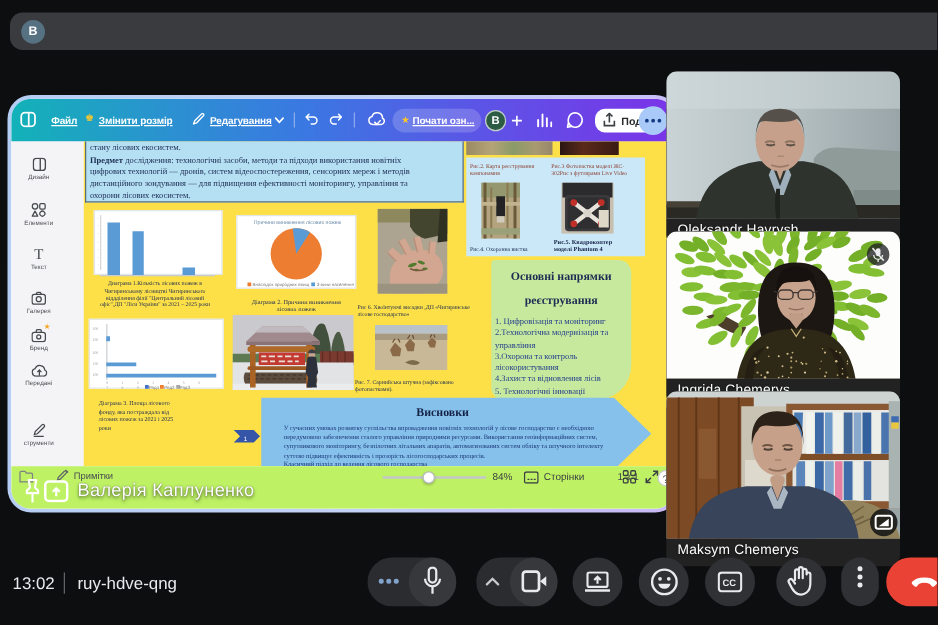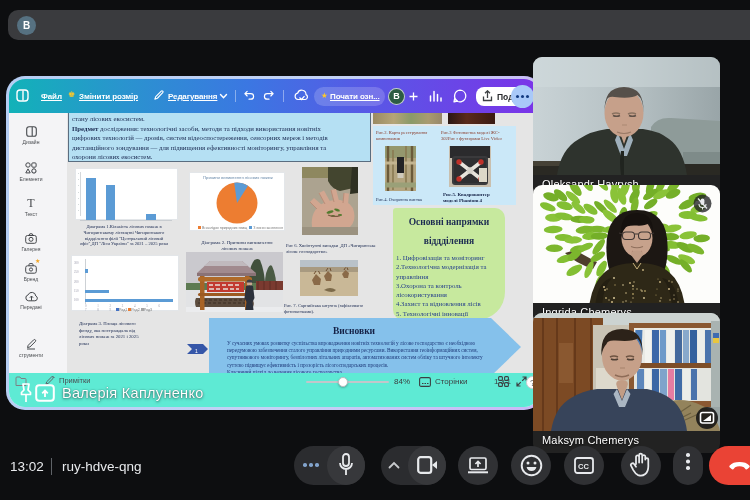--- a/index.html
+++ b/index.html
@@ -22,25 +22,25 @@
     background:linear-gradient(100deg,#b4cdf3 0%,#c2d2f5 55%,#c9b8f6 100%); }
   #winin { position:relative; width:100%; height:100%; border-radius:16px;
     overflow:hidden; background:#fff; }
   #tbar { position:absolute; left:0; top:0; width:100%; height:34px;
     background:linear-gradient(90deg,#12b2b8 0%,#2a93cf 22%,#3b77e2 45%,#5b55e6 70%,#7b33e8 100%); }
   .tw { color:#fff; font-size:8px; font-weight:bold; position:absolute; top:13px; letter-spacing:-0.1px;text-decoration:underline; }
   #rail { position:absolute; left:0; top:34px; width:58px; bottom:31px; background:#f4f4f6; }
   .ritem { position:absolute; left:0; width:44px; text-align:center; color:#43464b; }
   .ritem .lb { font-size:5px; display:block; margin-top:2px; color:#494c50;}
   .ritem svg { display:block; margin:0 auto; }
-  #bbar { position:absolute; left:0; bottom:0; width:100%; height:34px; background:#5eead4; }
+  #bbar { position:absolute; left:0; bottom:0; width:100%; height:34px; background:#bef264; }
 
   
   #canvas { position:absolute; left:58px; top:34px; right:0; bottom:34px;
-    background:#e5e5e5; overflow:hidden; font-family:"Liberation Serif", serif; }
+    background:#fde047; overflow:hidden; font-family:"Liberation Serif", serif; }
   .nvy { color:#1c2b52; }
 
   
   .tile { position:absolute; left:533px; width:187px; height:140px;
     border-radius:9px; overflow:hidden; background:#222; }
   .tname { position:absolute; left:9px; bottom:7px; color:#fff; font-size:11px;
     font-weight:500; text-shadow:0 1px 2px rgba(0,0,0,.8); letter-spacing:.2px;
     font-family:"Liberation Sans", sans-serif; }
 
   
@@ -239,21 +239,21 @@
             <path d="M24 16 l4 -5 4 4 -1 6 h-5 Z"></path>
             <path d="M42 14 l3.5 -4 3.5 3 -1 5 h-4 Z"></path>
           </g>
           <path d="M14 14 l2 -3 M20 14 l-1.5 -3 M26 11 l2 -3 M31 11 l-1 -3 M44 10 l1.5 -2.5 M48 10 l-1 -2.5" stroke="#6e4e30" stroke-width="1"></path>
           <path d="M24 30 q6 -4 12 0 q-3 4 -12 0" fill="#7c6a4a"></path>
         </svg>
     <div class="abs nvy" style="left:217px;top:190px;width:80px;font-size:4.6px;line-height:5.8px;">Рис. 7. Сарнийська штучна (зафіксовано фотопастками).</div>
 
     <div class="abs" style="left:326px;top:95px;width:112px;height:112px;background:#c7e99e;border-radius:3px 10px 28px 10px;">
       <div class="nvy" style="font-family:'Liberation Serif',serif;font-weight:bold;font-size:9.5px;text-align:center;margin-top:9px;">Основні напрямки</div>
-      <div class="nvy" style="font-family:'Liberation Serif',serif;font-weight:bold;font-size:9.5px;text-align:center;margin-top:9px;">віддділення</div>
+      <div class="nvy" style="font-family:'Liberation Serif',serif;font-weight:bold;font-size:9.5px;text-align:center;margin-top:9px;">реєстрування</div>
       <div style="color:#27418c;font-size:6.8px;line-height:9.3px;margin:7px 2px 0 3px;">1. Цифровізація та моніторинг<br>2.Технологічна модернізація та управління<br>3.Охорона та контроль лісокористування<br>4.Захист та відновлення лісів<br>5. Технологічні інновації</div>
     </div>
 
     <svg class="abs" style="left:118px;top:205px" width="340" height="55" viewBox="0 0 340 55">
       <path d="M24 0 H306 L336 29 306 58 H24 Z" fill="#85c1eb"></path>
       <path d="M2 26 h16 l5 5 -5 5 H2 l5 -5 Z" fill="#3556a8"></path>
       <text x="10" y="34.5" font-size="5" fill="#fff" font-family="Liberation Sans">1</text>
     </svg>
     <div class="abs" style="left:266px;top:213px;font-family:'Liberation Serif',serif;font-weight:bold;font-size:9.5px;color:#152247;">Висновки</div>
     <div class="abs" style="left:160px;top:227px;width:270px;font-size:5.2px;line-height:7.2px;color:#1f3a7a;">У сучасних умовах розвитку суспільства впровадження новітніх технологій у лісове господарство є необхідною передумовою забезпечення сталого управління природними ресурсами. Використання геоінформаційних систем, супутникового моніторингу, безпілотних літальних апаратів, автоматизованих систем обліку та штучного інтелекту суттєво підвищує ефективність і прозорість лісогосподарських процесів.<br>Класичний підхід до ведення лісового господарства</div>

